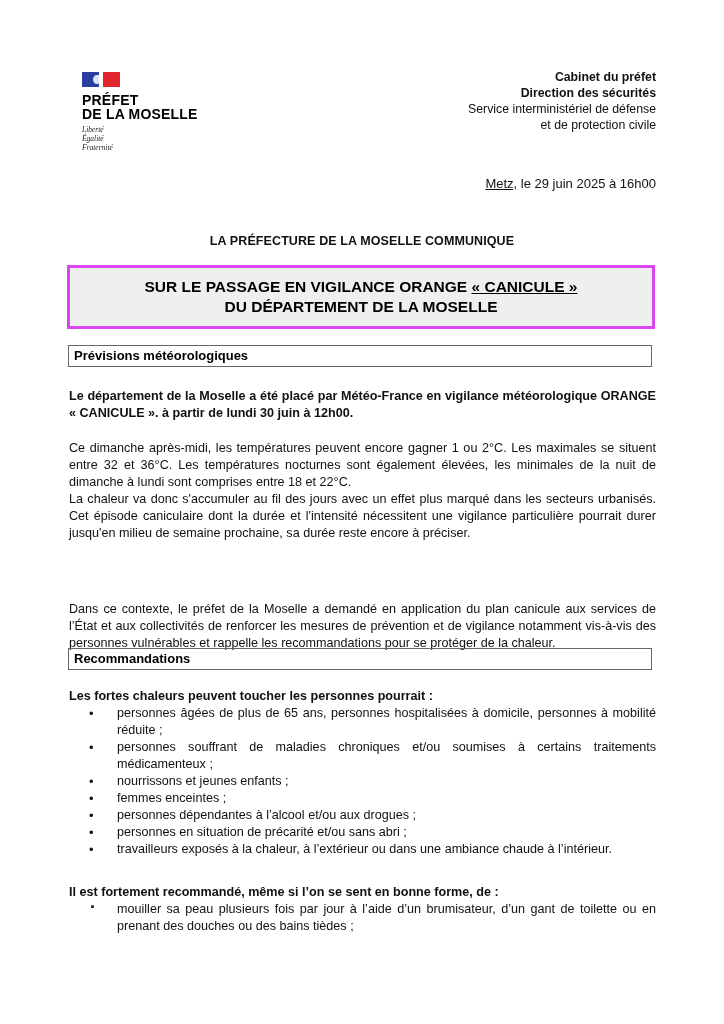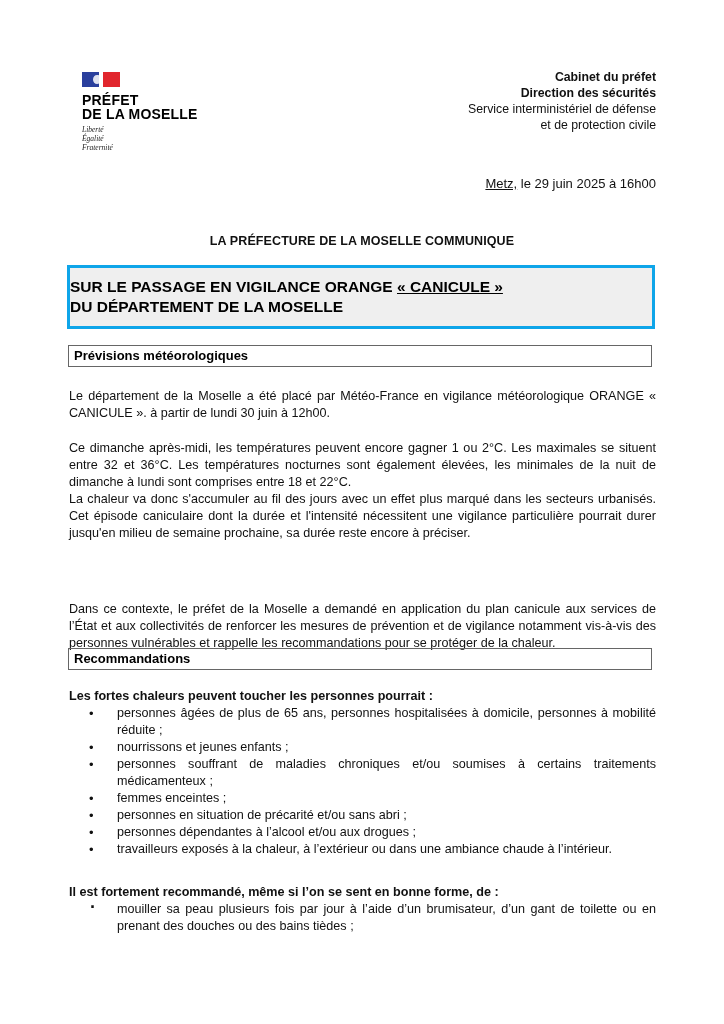--- a/index.html
+++ b/index.html
@@ -16,28 +16,28 @@
     .motto { margin-top: 4px; font-family: "Liberation Serif", serif; font-style: italic; font-size: 7.5px; line-height: 9px; color: #222; }
 
     .sender { position: absolute; right: 68px; top: 69px; text-align: right; font-size: 12.3px; line-height: 16px; }
     .sender .b { font-weight: bold; }
 
     .dateline { position: absolute; right: 68px; top: 176px; font-size: 13px; }
     .dateline .city { text-decoration: underline; margin-left: 14px; }
 
     .communique { position: absolute; left: 0; width: 724px; top: 234px; text-align: center; font-weight: bold; font-size: 12.5px; letter-spacing: 0.1px; }
 
-    .titlebox { position: absolute; left: 67px; top: 265px; width: 582px; height: 58px; border: 3px solid #0ea5e9; background: #efefef; display: flex; flex-direction: column; justify-content: center; align-items: flex-start; }
+    .titlebox { position: absolute; left: 67px; top: 265px; width: 582px; height: 58px; border: 3px solid #d946ef; background: #efefef; display: flex; flex-direction: column; justify-content: center; align-items: center; }
     .titlebox div { font-weight: bold; font-size: 15.5px; line-height: 20px; color: #000; }
     .titlebox .u { text-decoration: underline; }
 
     .section-head { position: absolute; left: 68px; width: 577px; height: 20px; border: 1px solid #666; padding-left: 5px; font-weight: bold; font-size: 13px; line-height: 20px; color: #000; }
 
     .para { position: absolute; left: 69px; width: 587px; font-size: 12.6px; line-height: 17px; text-align: justify; color: #111; }
-    .para.bold { font-weight: normal; }
+    .para.bold { font-weight: bold; }
     .para p { margin: 0; }
 
     ul.bullets { list-style: none; margin: 0; padding: 0; }
     ul.bullets li { position: relative; padding-left: 48px; }
     ul.bullets li::before { content: "\2022"; position: absolute; left: 20px; top: 0; font-size: 13px; }
     ul.bullets.small li::before { content: "\00B7"; font-size: 18px; font-weight: bold; left: 21px; top: -2px; }
   </style>
 </head>
 <body>
 
@@ -86,25 +86,25 @@
   </div>
 
   <div class="para" style="top:601px;">Dans ce contexte, le préfet de la Moselle a demandé en application du plan canicule aux services de l’État et aux collectivités de renforcer les mesures de prévention et de vigilance notamment vis-à-vis des personnes vulnérables et rappelle les recommandations pour se protéger de la chaleur.</div>
 
   <div class="section-head" style="top:648px;">Recommandations</div>
 
   <div class="para" style="top:688px;">
     <p style="font-weight:bold;">Les fortes chaleurs peuvent toucher les personnes pourrait :</p>
     <ul class="bullets">
       <li>personnes âgées de plus de 65 ans, personnes hospitalisées à domicile, personnes à mobilité réduite ;</li>
+      <li>personnes souffrant de maladies chroniques et/ou soumises à certains traitements médicamenteux ;</li>
       <li>nourrissons et jeunes enfants ;</li>
-      <li>personnes souffrant de maladies chroniques et/ou soumises à certains traitements médicamenteux ;</li>
       <li>femmes enceintes ;</li>
+      <li>personnes dépendantes à l’alcool et/ou aux drogues ;</li>
       <li>personnes en situation de précarité et/ou sans abri ;</li>
-      <li>personnes dépendantes à l’alcool et/ou aux drogues ;</li>
       <li>travailleurs exposés à la chaleur, à l’extérieur ou dans une ambiance chaude à l’intérieur.</li>
     </ul>
   </div>
 
   <div class="para" style="top:884px;">
     <p style="font-weight:bold;">Il est fortement recommandé, même si l’on se sent en bonne forme, de :</p>
     <ul class="bullets small">
       <li>mouiller sa peau plusieurs fois par jour à l’aide d’un brumisateur, d’un gant de toilette ou en prenant des douches ou des bains tièdes ;</li>
     </ul>
   </div>

